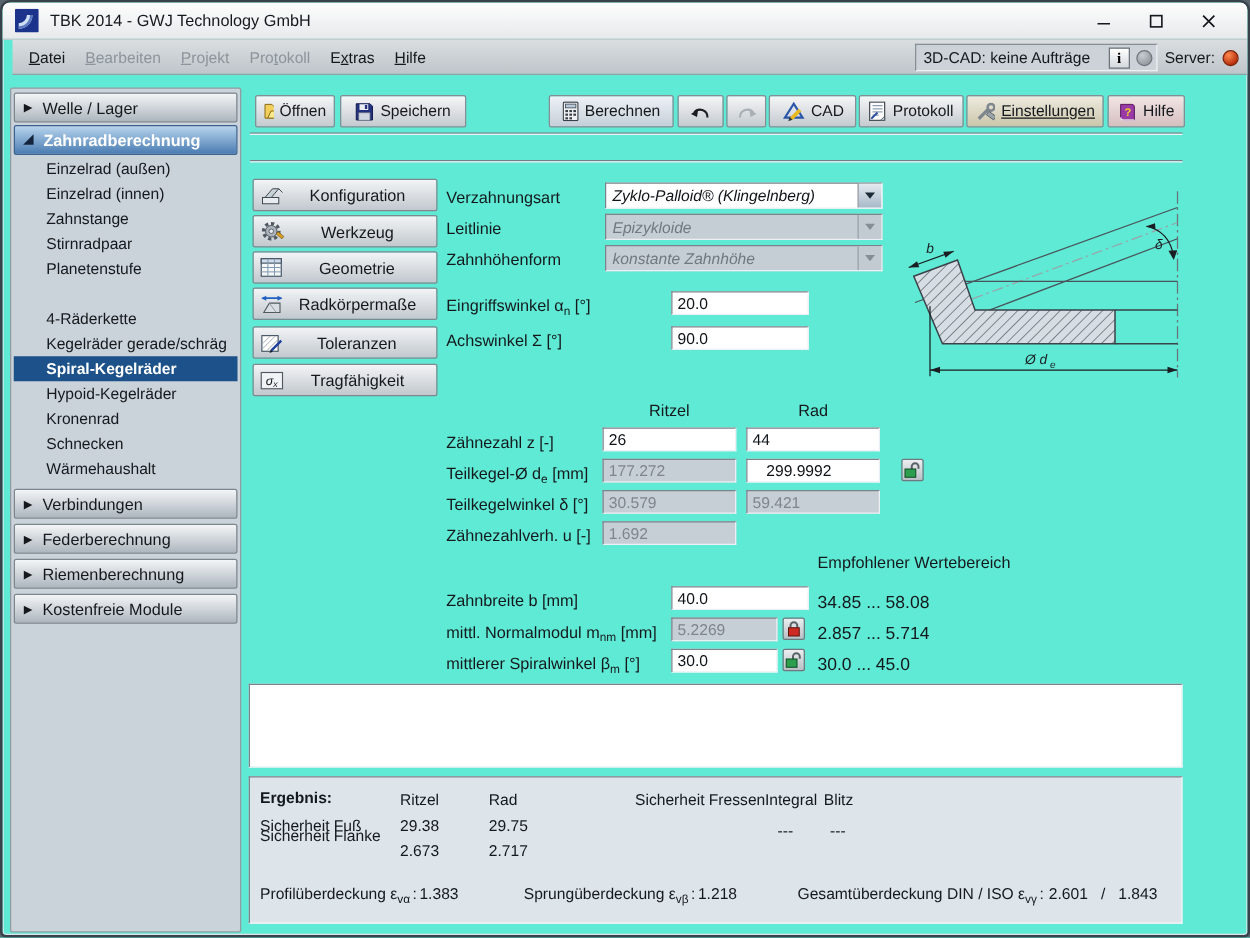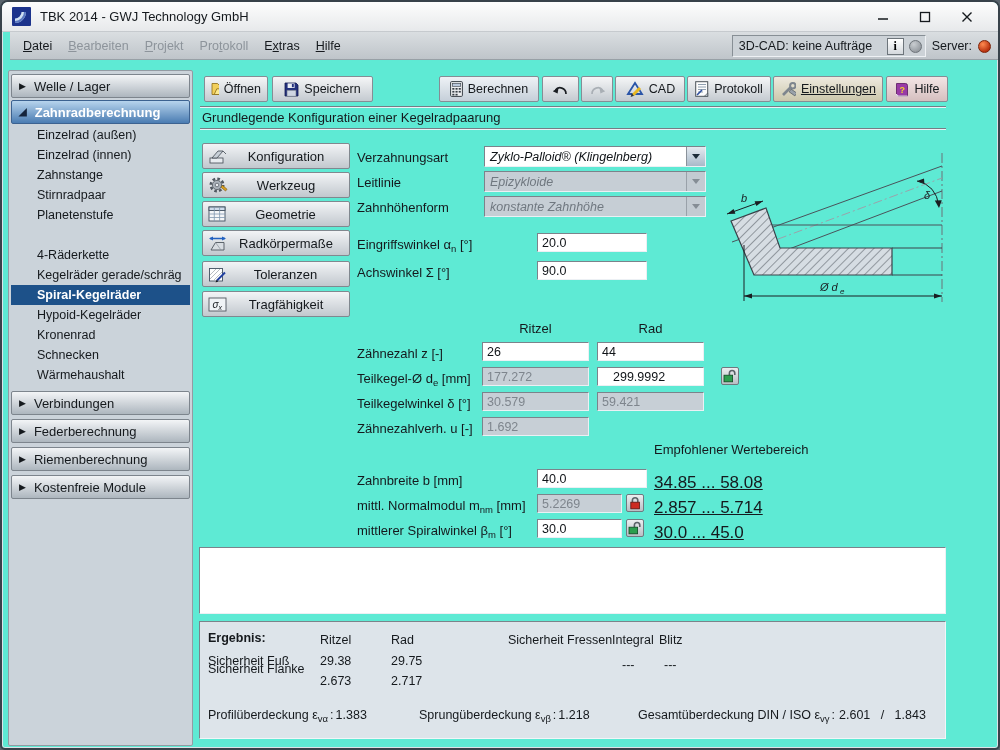--- a/index.html
+++ b/index.html
@@ -56,21 +56,21 @@
   .dd .btn { width:19px; align-self:stretch; background:linear-gradient(#e4eaf0,#a9b9c9); border-left:1px solid #8a929a; display:flex; align-items:center; justify-content:center; }
   .dd .arrow { width:0; height:0; border-left:4px solid transparent; border-right:4px solid transparent; border-top:5px solid #1c2b38; }
   .dd.off { background:#c6ced5; }
   .dd.off .val { color:#707880; }
   .dd.off .btn { background:#c3cbd2; border-left-color:#99a1a9; }
   .dd.off .arrow { border-top-color:#858d95; }
 
   .field { position:absolute; height:19px; border:1px solid; border-color:#7b838b #ecf0f4 #ecf0f4 #7b838b; background:#ffffff; font-family:"Liberation Sans",sans-serif; font-size:12.5px; padding:0 4px; color:#101418; outline:none; }
   .field.off { background:#c7cfd6; color:#7e858d; }
   .colhead { position:absolute; width:107px; text-align:center; font-size:13px; color:#15191d; }
-  .range { position:absolute; font-size:17px; color:#15191d; white-space:nowrap;text-decoration:underline; }
+  .range { position:absolute; font-size:14px; color:#15191d; white-space:nowrap; }
   .lockbtn { position:absolute; width:18px; height:18px; background:linear-gradient(#eceef0,#b9bfc5); border:1px solid #70787f; border-radius:2px; display:flex; align-items:center; justify-content:center; padding:0; }
 
   .msgbox { position:absolute; left:1px; top:477px; width:747px; height:67px; background:#ffffff; border:1px solid; border-color:#7b838b #ecf0f4 #ecf0f4 #7b838b; }
 
   .results { position:absolute; left:1px; top:551px; width:747px; height:118px; background:#dde4ea; border:1px solid; border-color:#7b838b #f2f5f8 #f2f5f8 #7b838b; font-size:12.5px; color:#15191d; }
   .r-abs { position:absolute; white-space:nowrap; }
   .bold { font-weight:bold; }
   .pre-space { white-space:pre; }
 
   .diagram { position:absolute; left:524px; top:75px; }
@@ -244,21 +244,20 @@
     <button class="tbtn pink" style="left:688px;width:62px">
       <svg width="15" height="15">
           <path d="M2.5 1.5 H11.5 a2 2 0 0 1 2 2 V14 H4.5 A2 2 0 0 1 2.5 12 Z" fill="#993aa6" stroke="#58175f" stroke-width="0.8"></path>
           <path d="M2.5 12 A2 2 0 0 0 4.5 14 H13.5" fill="none" stroke="#e8dcea" stroke-width="1.1"></path>
           <text x="5.5" y="10.5" font-size="9" font-weight="bold" fill="#f4d22a">?</text>
         </svg>
       <span>Hilfe</span>
     </button>
 
     <div class="sep" style="top:36px"></div>
-    <div class="page-heading">Grundlegende Konfiguration einer Kegelradpaarung</div>
     <div class="sep" style="top:58px"></div>
 
     <button class="navbtn" style="top:73px">
       <svg width="20" height="17">
           <rect x="2" y="10" width="13" height="5" fill="#e8ecf0" stroke="#404850" stroke-width="0.8"></rect>
           <path d="M4 10 L10 3 L15 3 L9 10 Z" fill="#c8d0d8" stroke="#404850" stroke-width="0.8"></path>
           <line x1="15" y1="3" x2="18" y2="6" stroke="#404850" stroke-width="0.8"></line>
         </svg>
       <span class="lbl">Konfiguration</span>
     </button>

